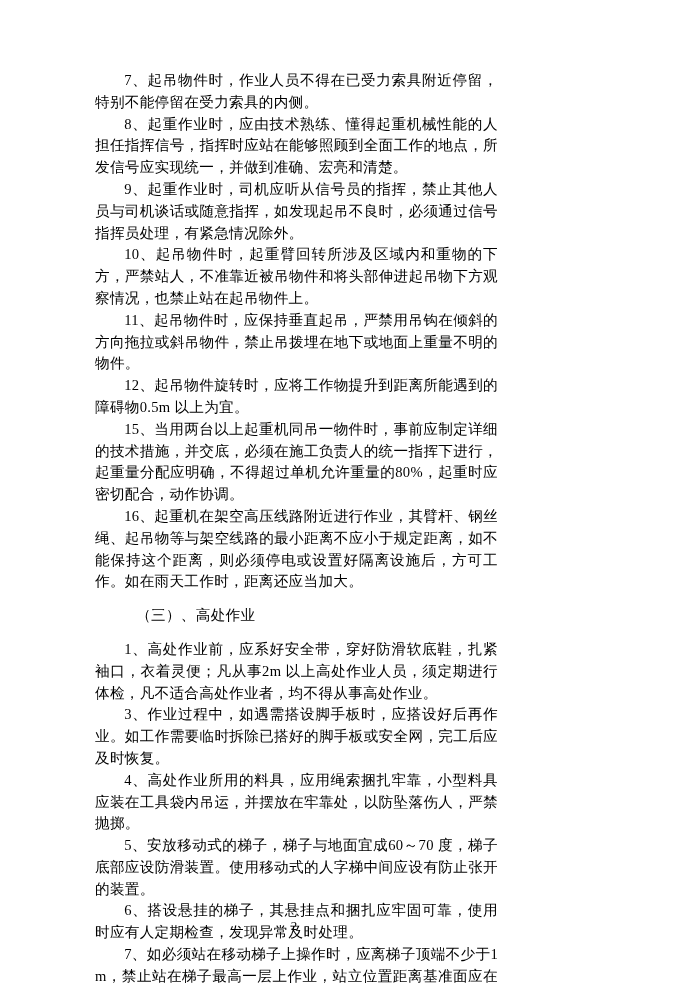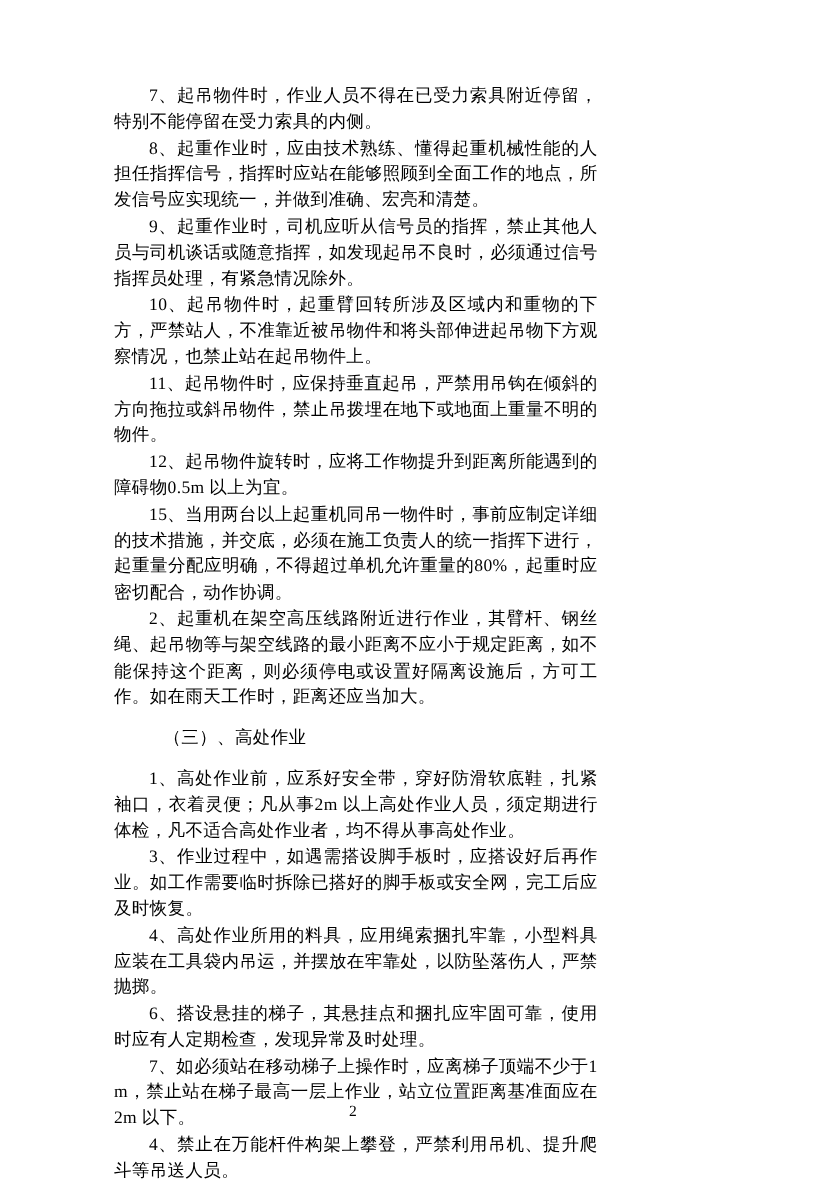--- a/index.html
+++ b/index.html
@@ -50,22 +50,23 @@
 <body>
 
 <div class="page">
   <p class="para">7、起吊物件时，作业人员不得在已受力索具附近停留，特别不能停留在受力索具的内侧。</p>
   <p class="para">8、起重作业时，应由技术熟练、懂得起重机械性能的人担任指挥信号，指挥时应站在能够照顾到全面工作的地点，所发信号应实现统一，并做到准确、宏亮和清楚。</p>
   <p class="para">9、起重作业时，司机应听从信号员的指挥，禁止其他人员与司机谈话或随意指挥，如发现起吊不良时，必须通过信号指挥员处理，有紧急情况除外。</p>
   <p class="para">10、起吊物件时，起重臂回转所涉及区域内和重物的下方，严禁站人，不准靠近被吊物件和将头部伸进起吊物下方观察情况，也禁止站在起吊物件上。</p>
   <p class="para">11、起吊物件时，应保持垂直起吊，严禁用吊钩在倾斜的方向拖拉或斜吊物件，禁止吊拨埋在地下或地面上重量不明的物件。</p>
   <p class="para">12、起吊物件旋转时，应将工作物提升到距离所能遇到的障碍物0.5m 以上为宜。</p>
   <p class="para">15、当用两台以上起重机同吊一物件时，事前应制定详细的技术措施，并交底，必须在施工负责人的统一指挥下进行，起重量分配应明确，不得超过单机允许重量的80%，起重时应密切配合，动作协调。</p>
-  <p class="para">2、起重机在架空高压线路附近进行作业，其臂杆、钢丝绳、起吊物等与架空线路的最小距离不应小于规定距离，如不能保持这个距离，则必须停电或设置好隔离设施后，方可工作。如在雨天工作时，距离还应当加大。</p>
+  <p class="para">16、起重机在架空高压线路附近进行作业，其臂杆、钢丝绳、起吊物等与架空线路的最小距离不应小于规定距离，如不能保持这个距离，则必须停电或设置好隔离设施后，方可工作。如在雨天工作时，距离还应当加大。</p>
   <p class="section-heading">（三）、高处作业</p>
   <p class="para">1、高处作业前，应系好安全带，穿好防滑软底鞋，扎紧袖口，衣着灵便；凡从事2m 以上高处作业人员，须定期进行体检，凡不适合高处作业者，均不得从事高处作业。</p>
   <p class="para">3、作业过程中，如遇需搭设脚手板时，应搭设好后再作业。如工作需要临时拆除已搭好的脚手板或安全网，完工后应及时恢复。</p>
   <p class="para">4、高处作业所用的料具，应用绳索捆扎牢靠，小型料具应装在工具袋内吊运，并摆放在牢靠处，以防坠落伤人，严禁抛掷。</p>
+  <p class="para">5、安放移动式的梯子，梯子与地面宜成60～70 度，梯子底部应设防滑装置。使用移动式的人字梯中间应设有防止张开的装置。</p>
   <p class="para">6、搭设悬挂的梯子，其悬挂点和捆扎应牢固可靠，使用时应有人定期检查，发现异常及时处理。</p>
   <p class="para">7、如必须站在移动梯子上操作时，应离梯子顶端不少于1m，禁止站在梯子最高一层上作业，站立位置距离基准面应在2m 以下。</p>
   <p class="para">4、禁止在万能杆件构架上攀登，严禁利用吊机、提升爬斗等吊送人员。</p>
   <div class="page-number">2</div>
 </div>
 
 </body></html>

